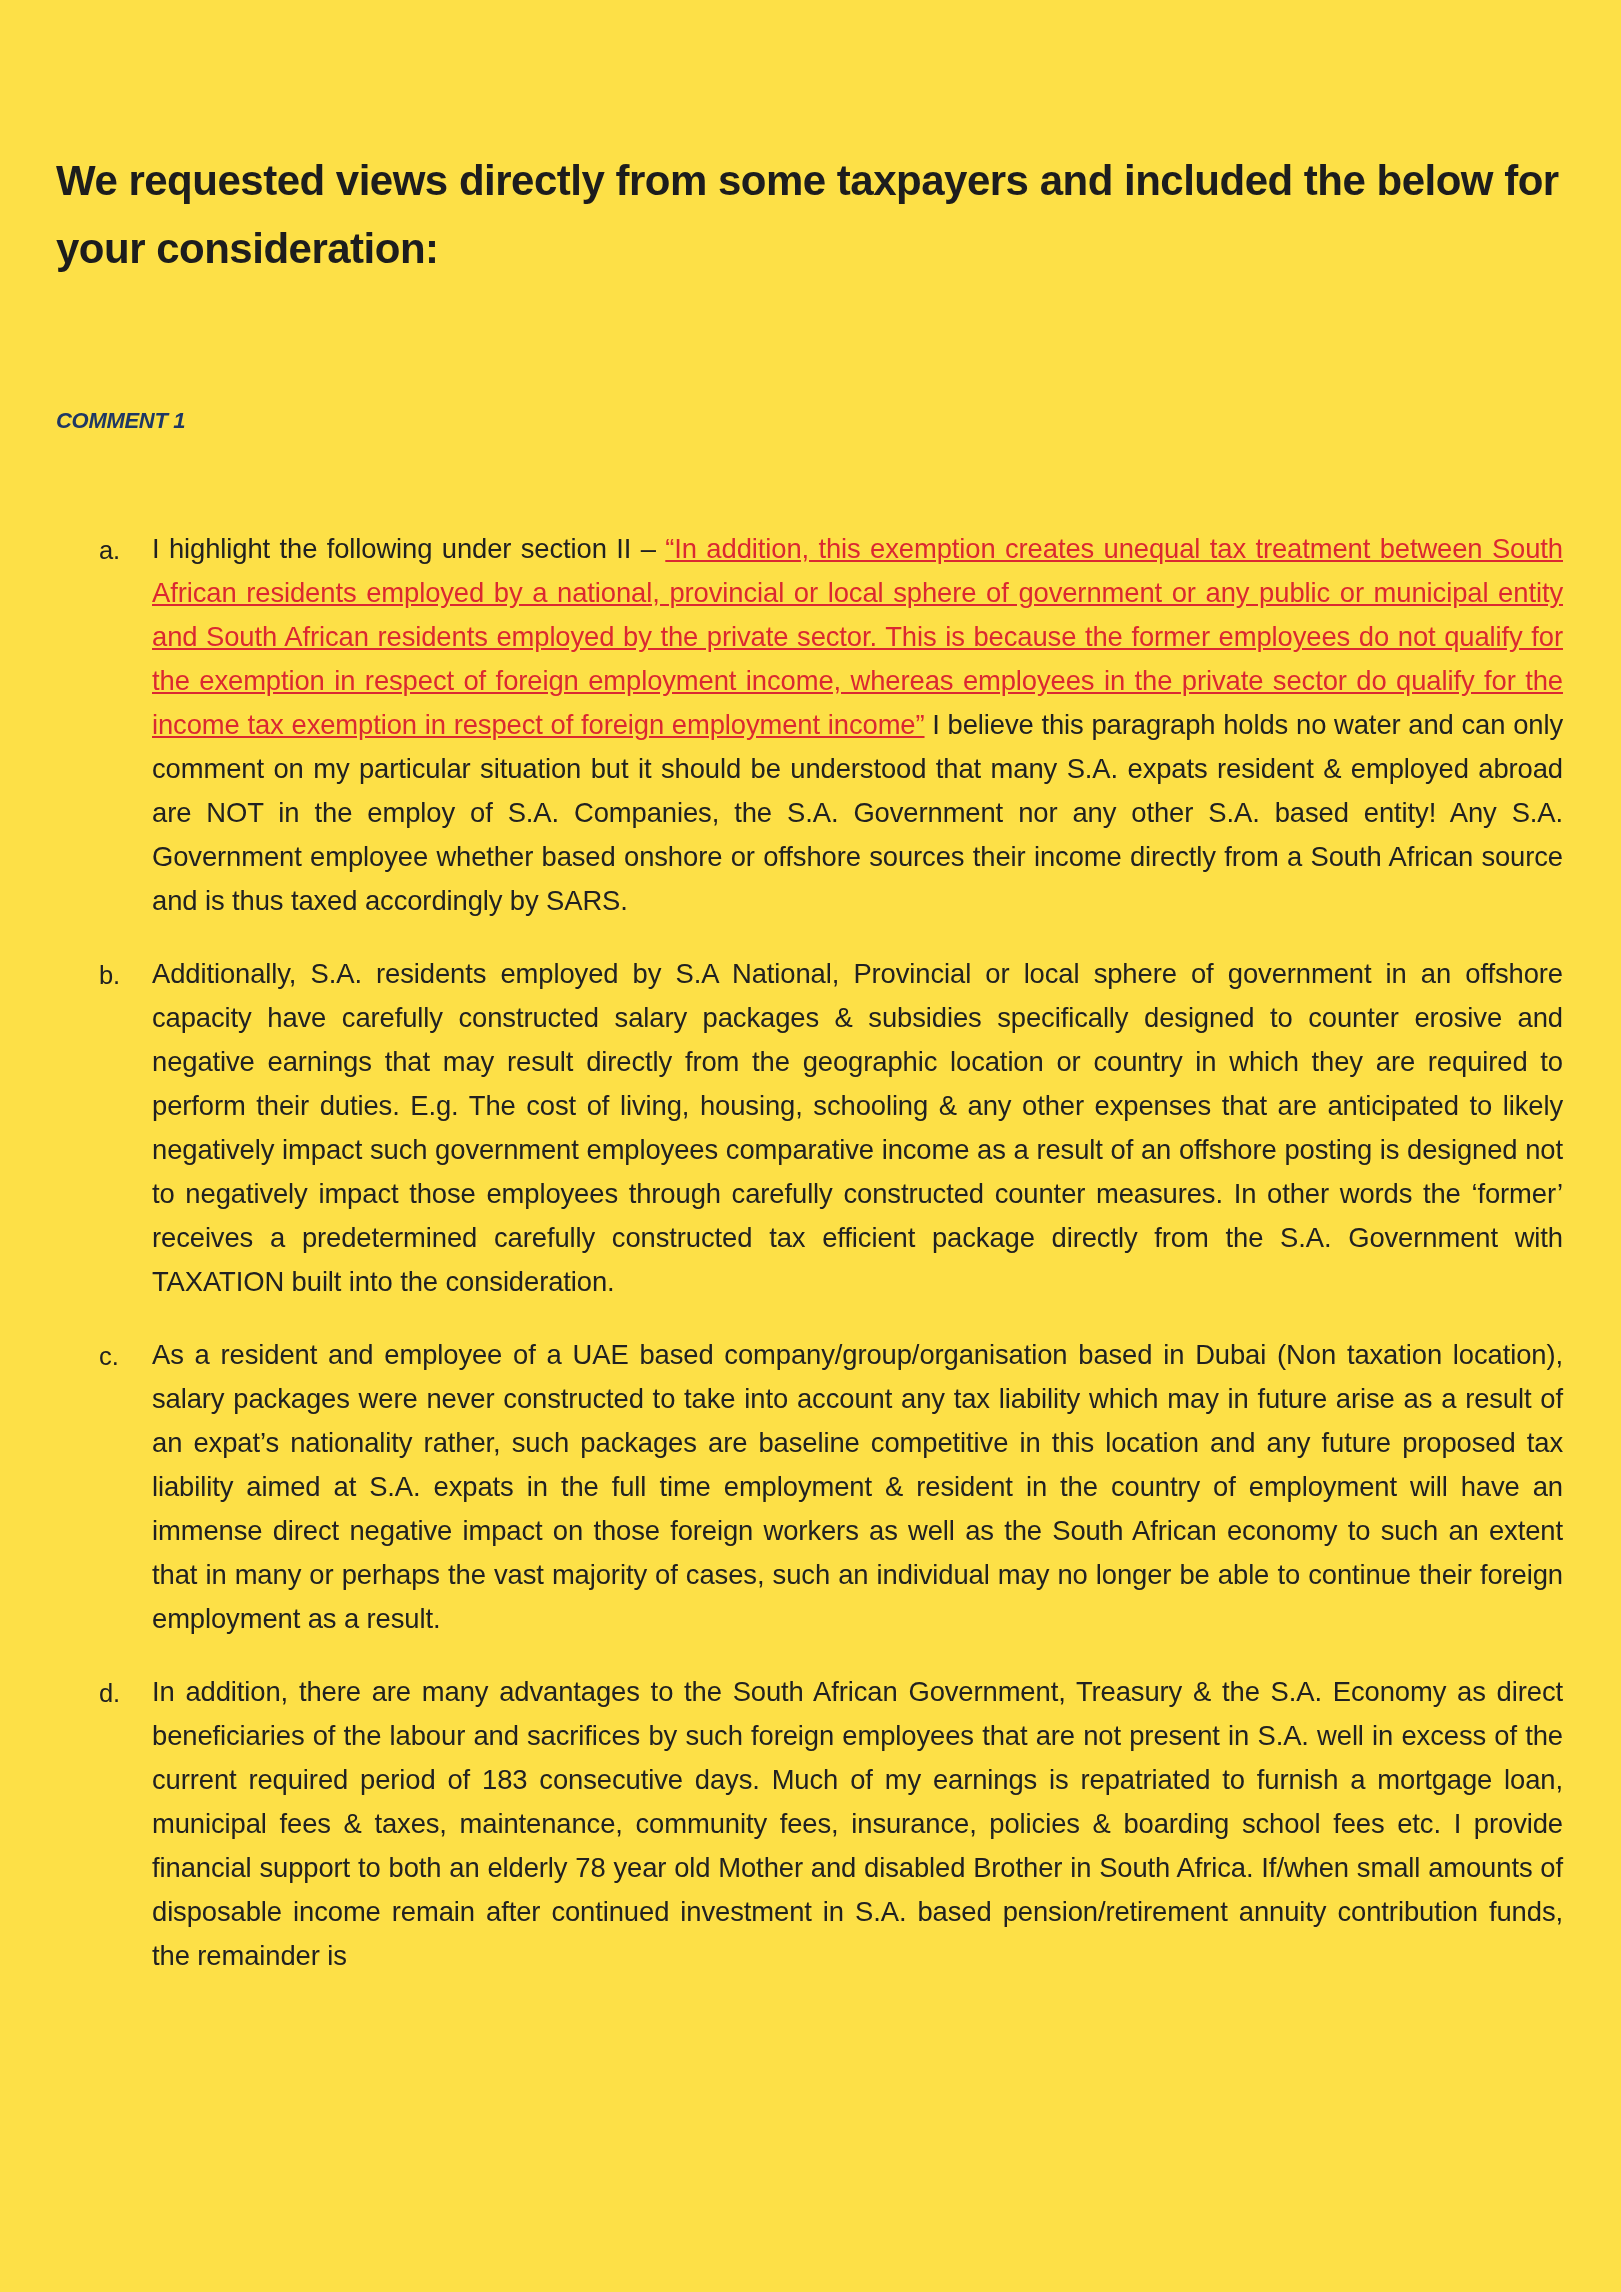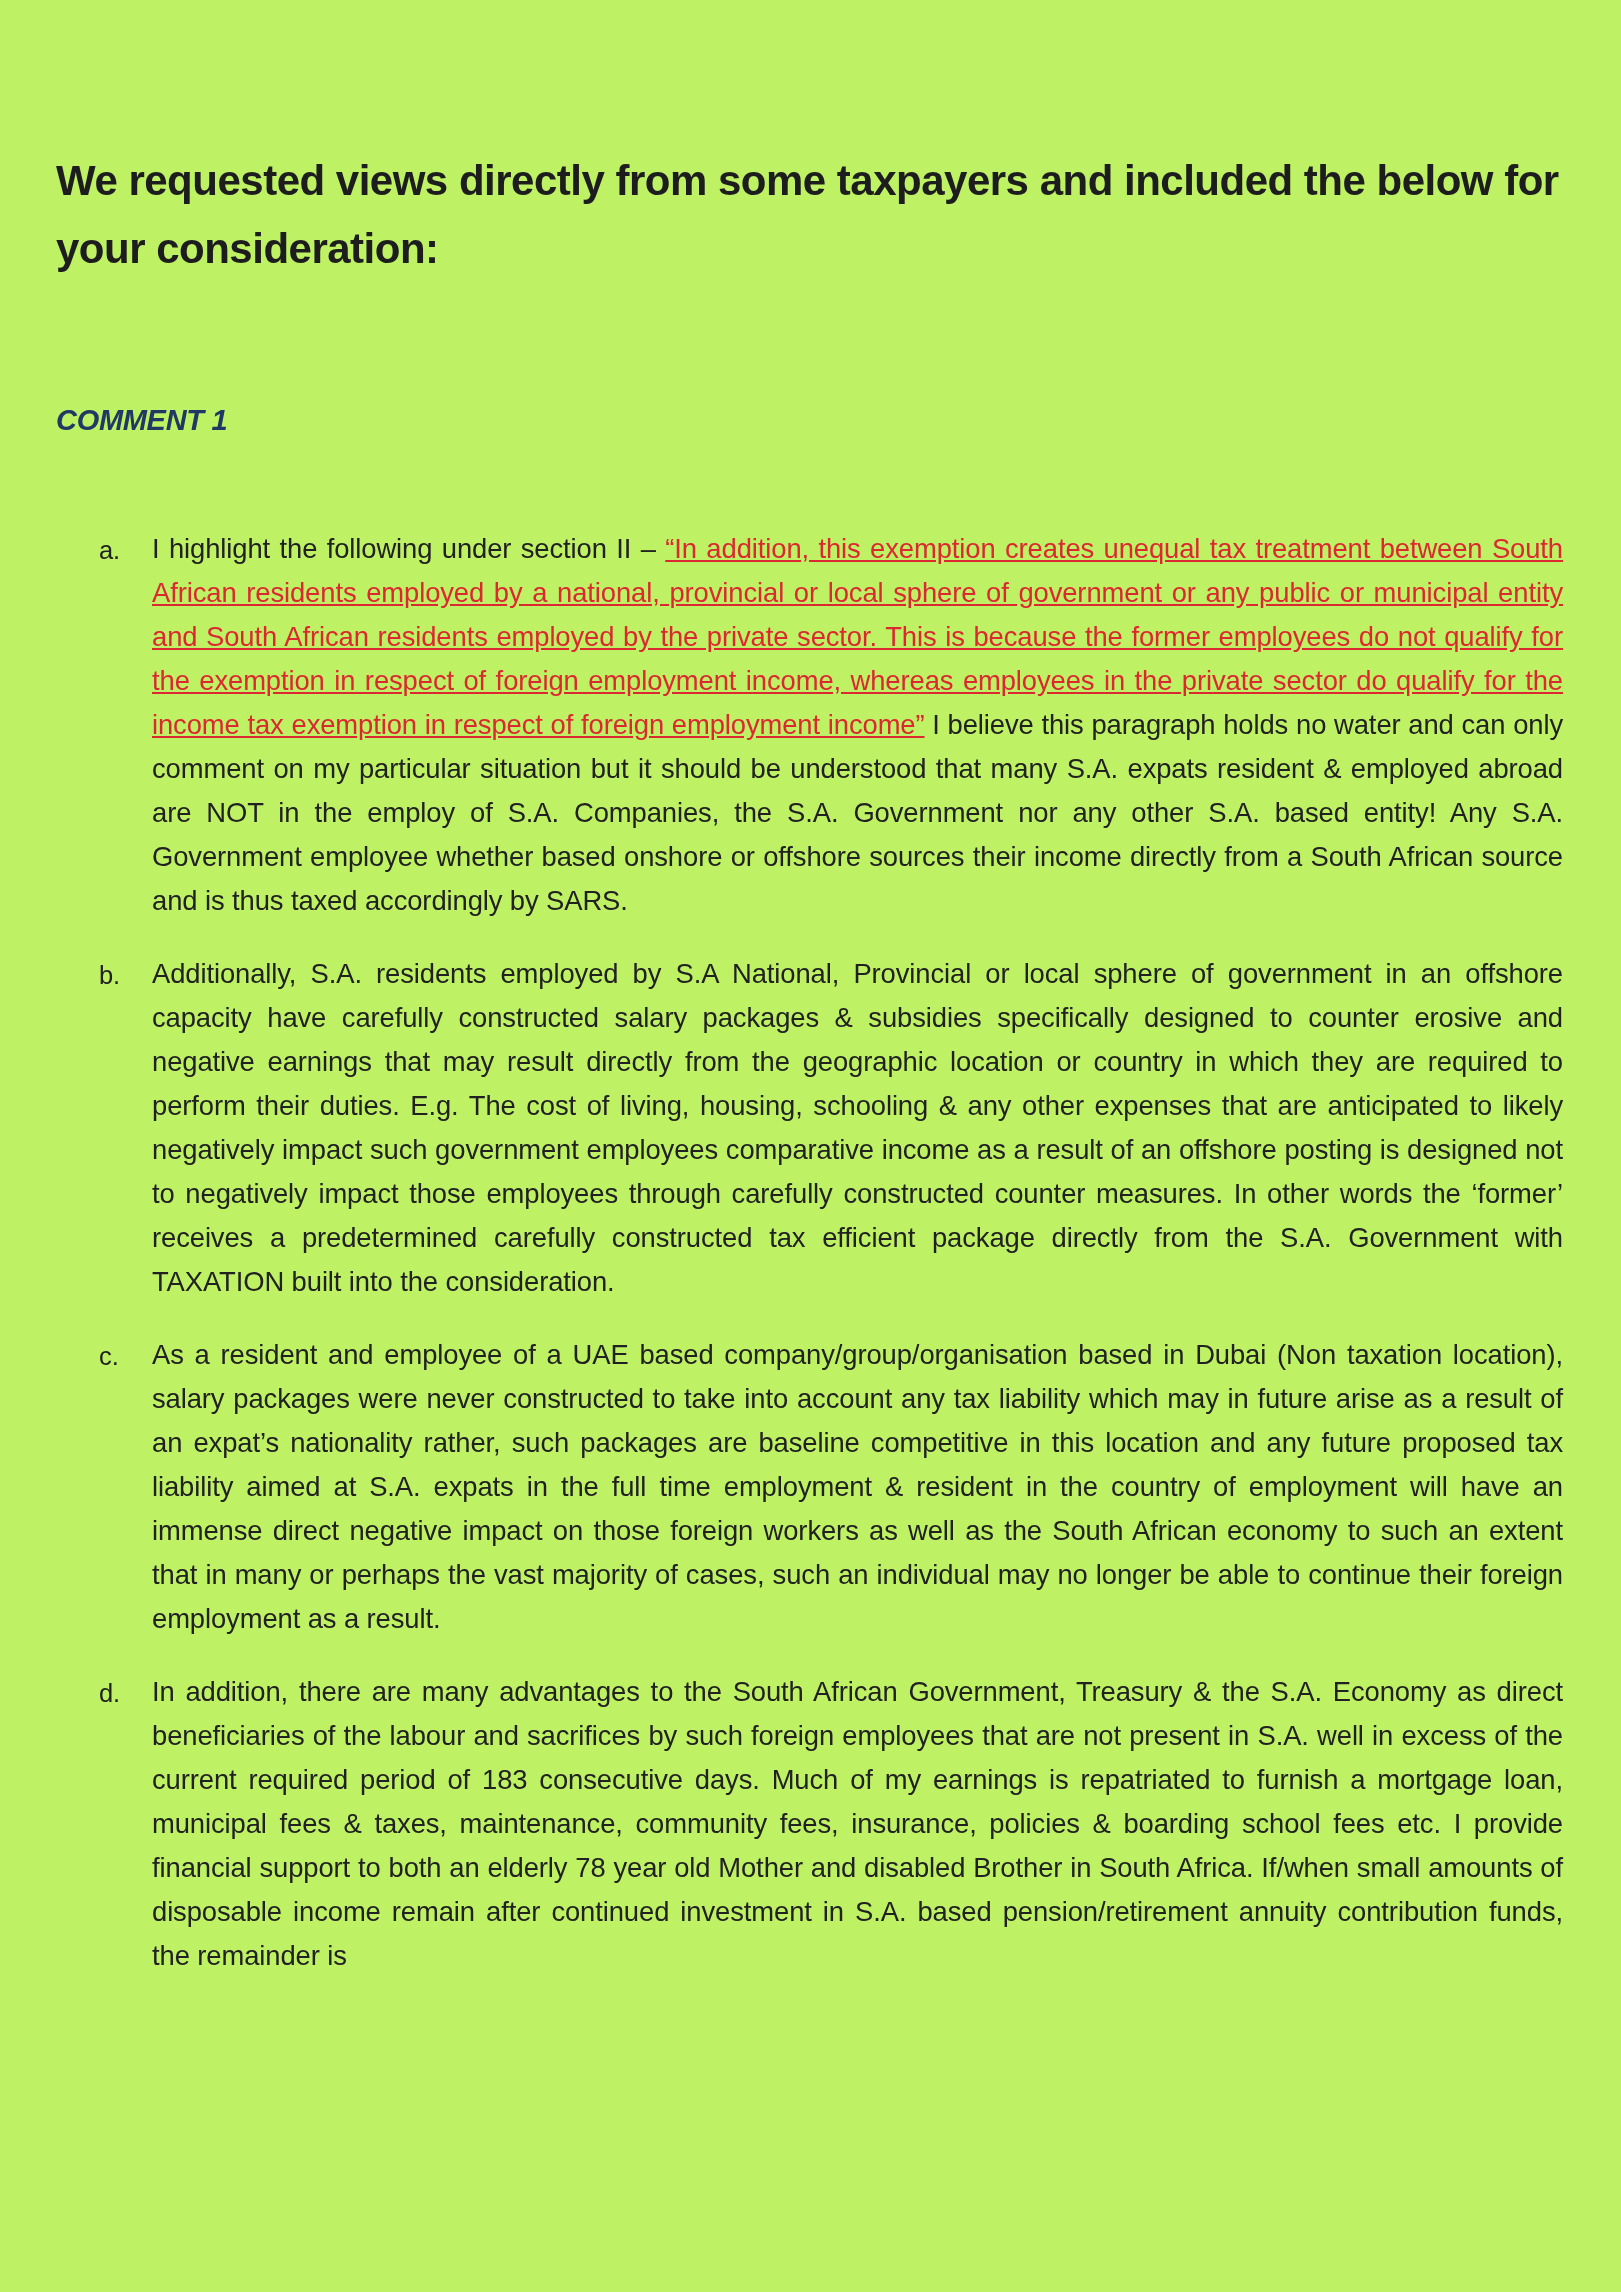--- a/index.html
+++ b/index.html
@@ -4,40 +4,40 @@
 <style>
   html, body {
     margin: 0;
     padding: 0;
     background: #ffffff;
   }
   .page {
     position: relative;
     width: 1621px;
     height: 2293px;
-    background: #bef264;
+    background: #fde047;
     overflow: hidden;
     font-family: "Liberation Sans", sans-serif;
   }
   .content {
     position: absolute;
     left: 56px;
     top: 147px;
     width: 1507px;
   }
   .heading {
     font-size: 42px;
     font-weight: 700;
     line-height: 68px;
     color: #1d1d1d;
     letter-spacing: -0.5px;
     margin: 0 0 116px 0;
   }
   .comment-label {
-    font-size: 29px;
+    font-size: 22px;
     font-weight: 700;
     font-style: italic;
     line-height: 43px;
     color: #1f3864;
     letter-spacing: -0.3px;
     margin: 0 0 85px 0;
   }
   .comment-list {
     margin: 0;
     padding: 0;

